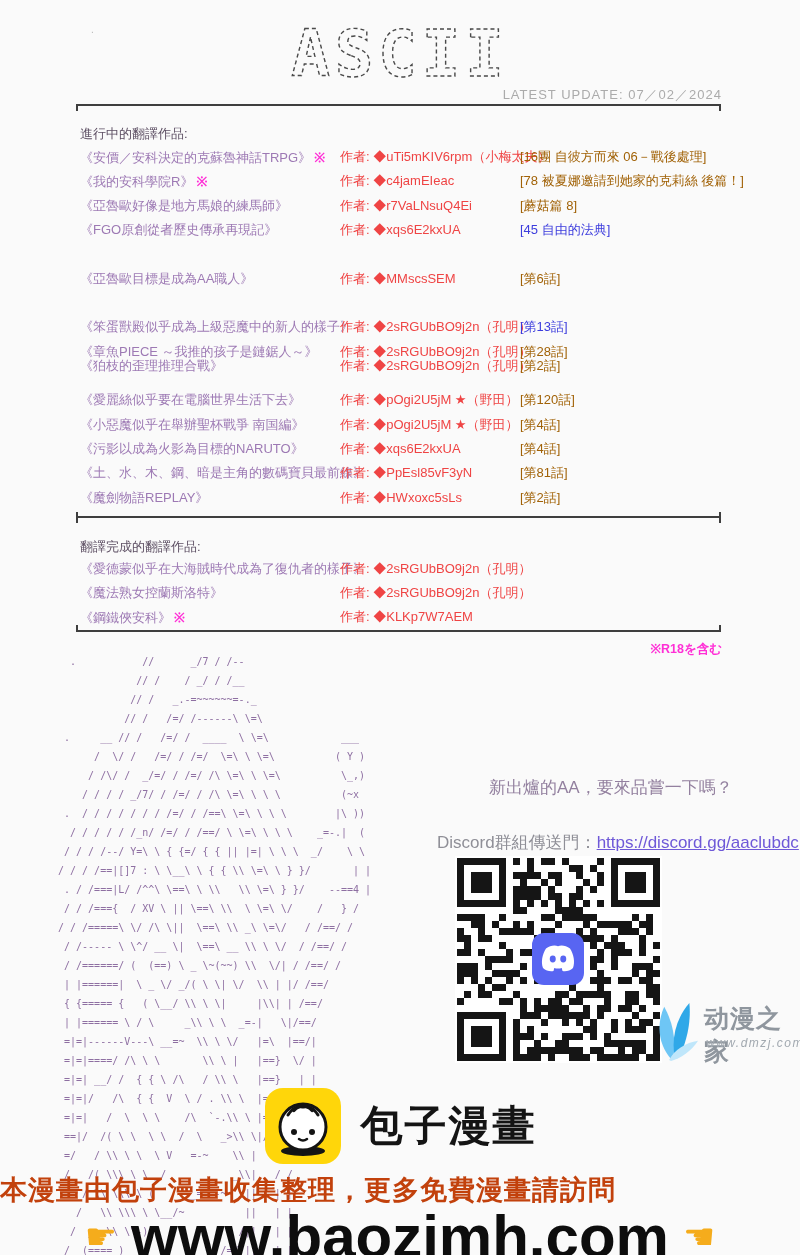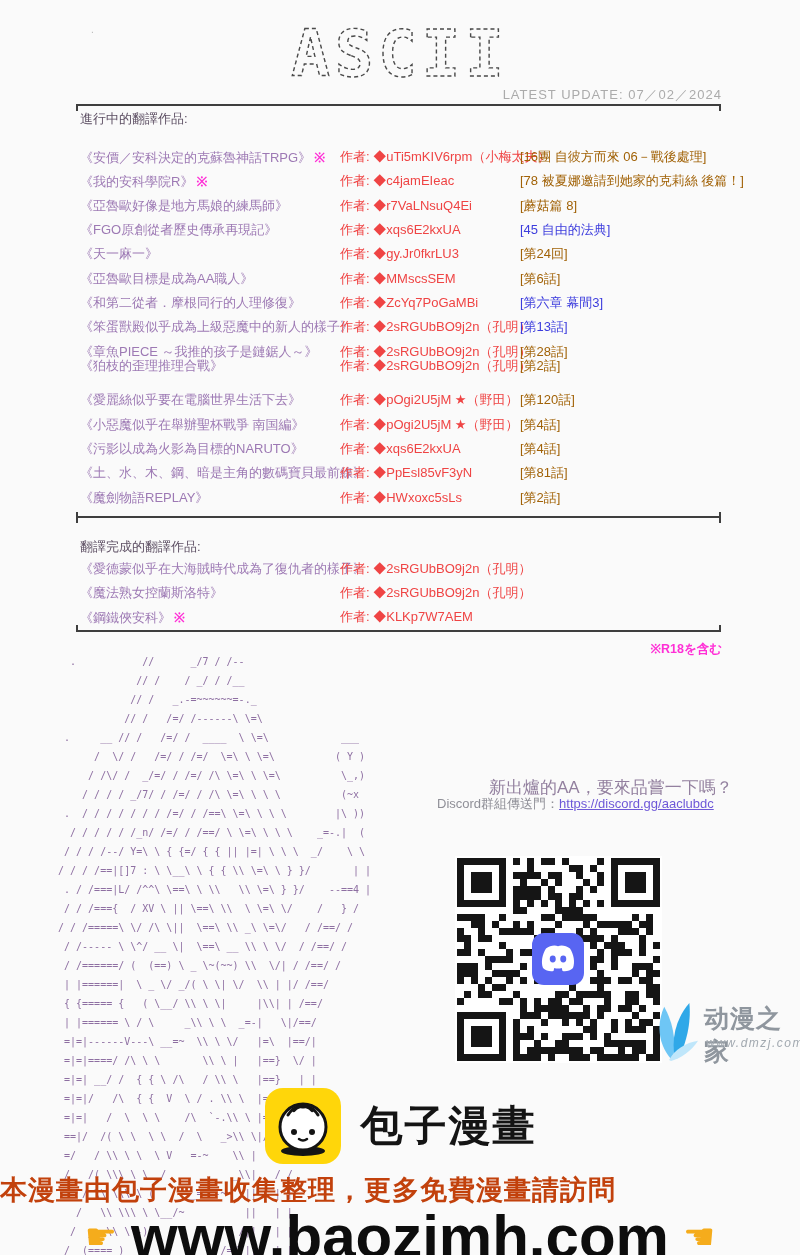--- a/index.html
+++ b/index.html
@@ -25,21 +25,21 @@
   .mark{color:#ff2fd6;margin-left:3px;font-weight:bold;}
   .a-col{position:absolute;left:340px;color:#ef4444;}
   .c-col{position:absolute;left:520px;color:#a16207;}
   .c-col.link{color:#3c3cdd;}
   .r18{right:78px;top:640px;font-size:12.5px;font-weight:bold;color:#ff2fd6;}
 
   
   .aa-art{left:58px;top:652px;margin:0;font-family:"DejaVu Sans Mono",monospace;
           font-size:10px;line-height:19px;color:#8e6fa2;white-space:pre;}
   .aa-caption{left:489px;top:776px;font-size:17px;color:#93809f;}
-  .discord-line{left:437px;top:795px;font-size:13px;color:#8f8f97;white-space:nowrap;}
+  .discord-line{left:437px;top:831px;font-size:17px;color:#8f8f97;white-space:nowrap;}
   .discord-line a{color:#6e58d8;text-decoration:underline;cursor:pointer;}
 
   
   .qr-box{left:455px;top:856px;width:207px;height:207px;background:#ffffff;}
   .qr-box svg{display:block;margin:2px;}
   .discord-badge{left:532px;top:933px;width:52px;height:52px;background:#5865f2;border-radius:12px;
                  display:flex;align-items:center;justify-content:center;}
 
   
   .dmzj{left:642px;top:996px;width:158px;height:70px;}
@@ -64,21 +64,21 @@
   <svg class="abs logo-svg" width="320" height="88">
     <text x="160" y="66" text-anchor="middle" font-family="DejaVu Sans Mono, monospace" font-size="64" font-weight="bold" fill="none" stroke="#4a4a4a" stroke-width="1.4" stroke-dasharray="4 3" letter-spacing="5">ASCII</text>
   </svg>
 
   <div class="abs latest">LATEST UPDATE: 07／02／2024</div>
 
   <div class="abs rule rule-down"></div>
   <div class="abs rule rule-mid"></div>
   <div class="abs rule rule-up"></div>
 
-  <div class="abs sec-head" style="top:110px">進行中的翻譯作品:</div>
+  <div class="abs sec-head" style="top:125px">進行中的翻譯作品:</div>
 
   <div class="abs row" style="top:148px">
     <span class="t-col"><span>《安價／安科決定的克蘇魯神話TRPG》</span><span class="mark">※</span></span>
     <span class="a-col">作者: ◆uTi5mKIV6rpm（小梅太夫）</span>
     <span class="c-col">[16團 自彼方而來 06－戰後處理]</span>
   </div>
   <div class="abs row" style="top:172px">
     <span class="t-col"><span>《我的安科學院R》</span><span class="mark">※</span></span>
     <span class="a-col">作者: ◆c4jamEIeac</span>
     <span class="c-col">[78 被夏娜邀請到她家的克莉絲 後篇！]</span>
@@ -86,34 +86,24 @@
   <div class="abs row" style="top:197px">
     <span class="t-col">《亞魯歐好像是地方馬娘的練馬師》</span>
     <span class="a-col">作者: ◆r7VaLNsuQ4Ei</span>
     <span class="c-col">[蘑菇篇 8]</span>
   </div>
   <div class="abs row" style="top:221px">
     <span class="t-col">《FGO原創從者歷史傳承再現記》</span>
     <span class="a-col">作者: ◆xqs6E2kxUA</span>
     <span class="c-col link">[45 自由的法典]</span>
   </div>
-  <div class="abs row" style="top:245px">
-    <span class="t-col">《天一麻一》</span>
-    <span class="a-col">作者: ◆gy.Jr0fkrLU3</span>
-    <span class="c-col">[第24回]</span>
-  </div>
   <div class="abs row" style="top:270px">
     <span class="t-col">《亞魯歐目標是成為AA職人》</span>
     <span class="a-col">作者: ◆MMscsSEM</span>
     <span class="c-col">[第6話]</span>
-  </div>
-  <div class="abs row" style="top:294px">
-    <span class="t-col">《和第二從者．摩根同行的人理修復》</span>
-    <span class="a-col">作者: ◆ZcYq7PoGaMBi</span>
-    <span class="c-col link">[第六章 幕間3]</span>
   </div>
   <div class="abs row" style="top:318px">
     <span class="t-col">《笨蛋獸殿似乎成為上級惡魔中的新人的樣子》</span>
     <span class="a-col">作者: ◆2sRGUbBO9j2n（孔明）</span>
     <span class="c-col link">[第13話]</span>
   </div>
   <div class="abs row" style="top:343px">
     <span class="t-col">《章魚PIECE ～我推的孩子是鏈鋸人～》</span>
     <span class="a-col">作者: ◆2sRGUbBO9j2n（孔明）</span>
     <span class="c-col">[第28話]</span>

